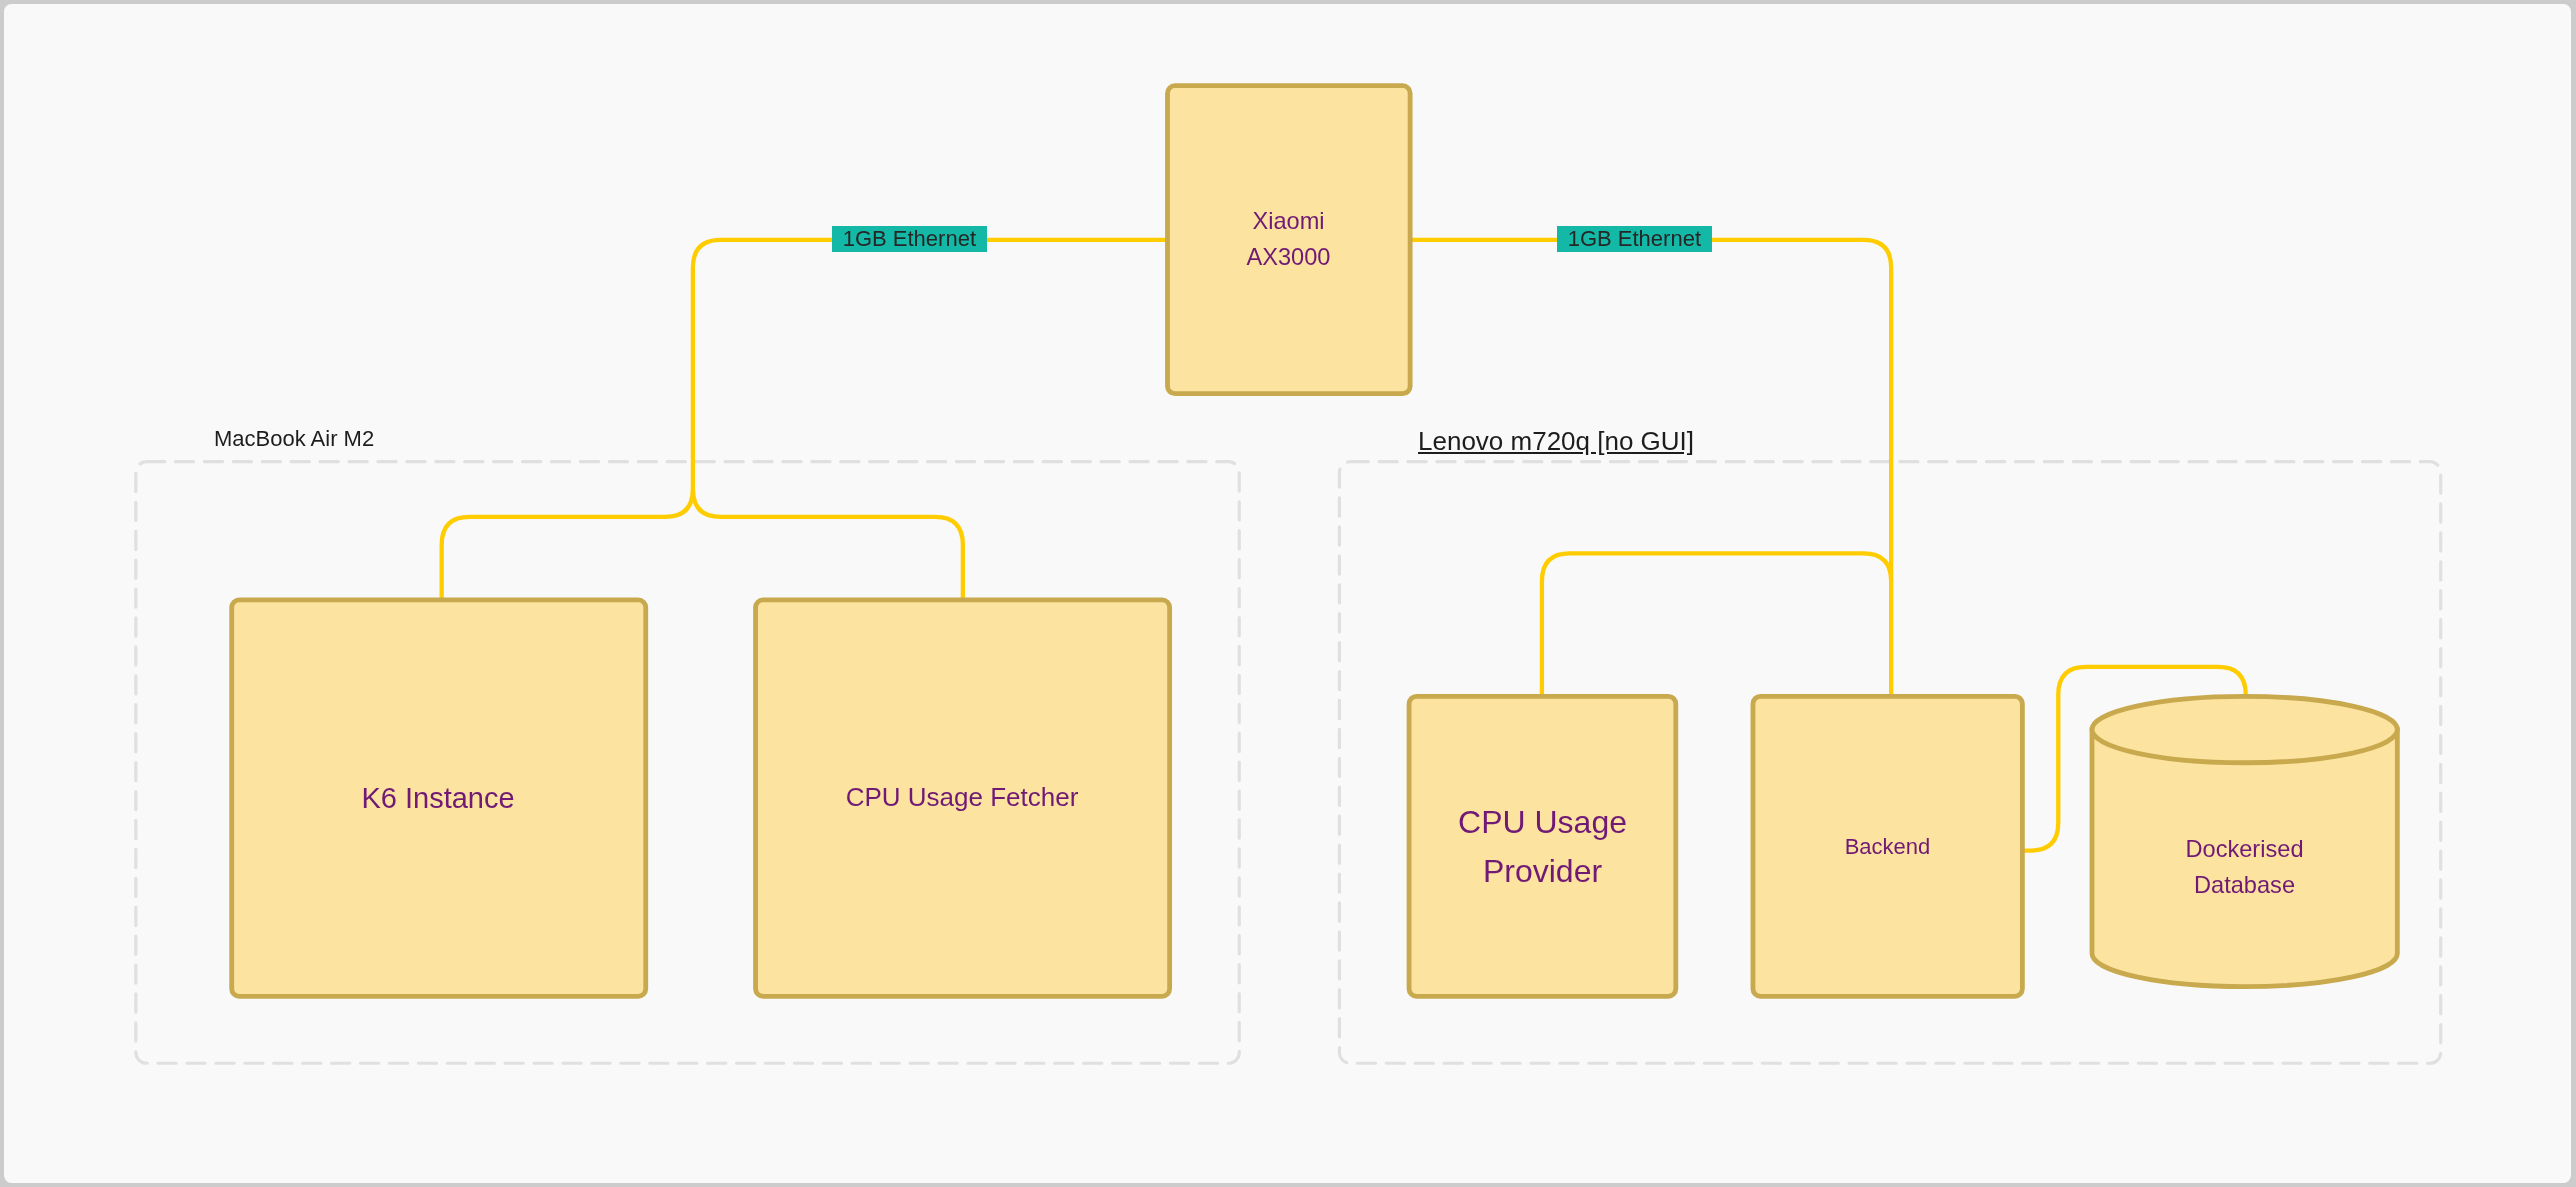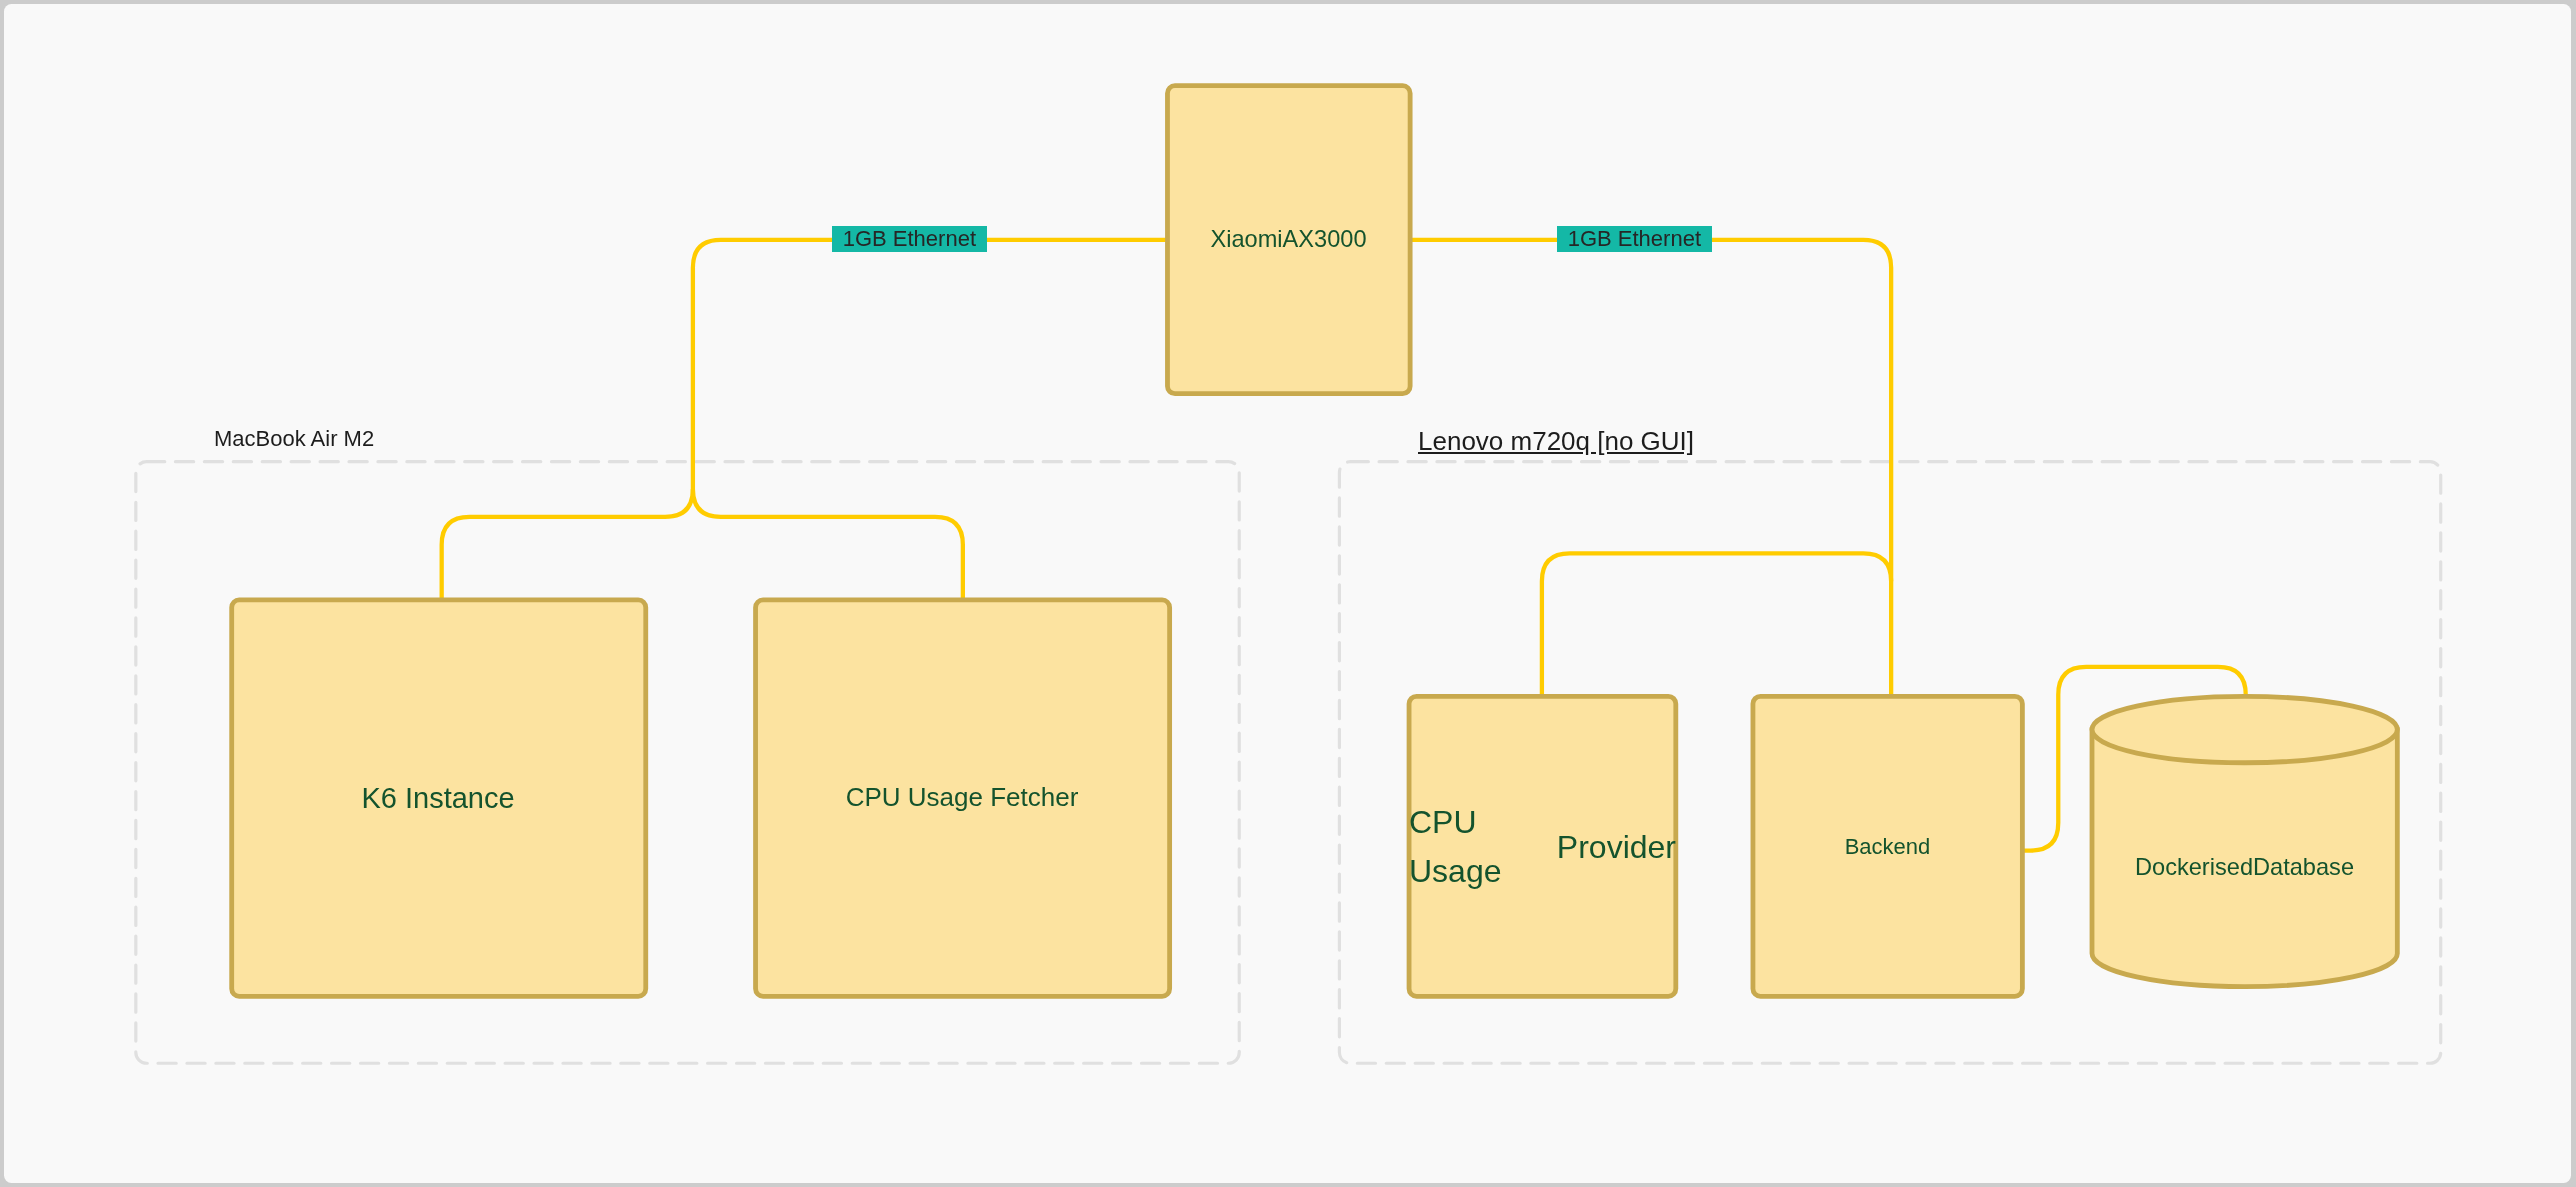--- a/index.html
+++ b/index.html
@@ -1,20 +1,20 @@
 <!DOCTYPE html>
 <html style="font-size:8.6px"><head>
 <meta charset="utf-8">
 <style>
   html,body{margin:0;padding:0;background:#ccccccff;}
   body{width:2576px;height:1187px;font-family:"Liberation Sans",sans-serif;overflow:hidden;}
   #canvas{position:absolute;left:4.3px;top:4.3px;width:2567px;height:1179px;background:#f9f9f9;border-radius:7.5px;overflow:hidden;}
   #svgroot{position:absolute;left:0;top:0;width:2576px;height:1187px;}
   .nodelabel{position:absolute;display:flex;align-items:center;justify-content:center;
-    flex-direction:row;text-align:left;color:#14532d;pointer-events:none;}
+    flex-direction:column;text-align:left;color:#701a75;pointer-events:none;}
   .nodelabel span{display:block;line-height:1.52;}
   .grouplabel{position:absolute;color:#1d1d1d;white-space:nowrap;margin-left:48px;}
   .edgelabel{position:absolute;color:#262626;white-space:nowrap;
     background:#14b8a6;padding:0 10.7px;}
 </style>
 </head>
 <body>
 
 <div id="canvas"></div>
 

